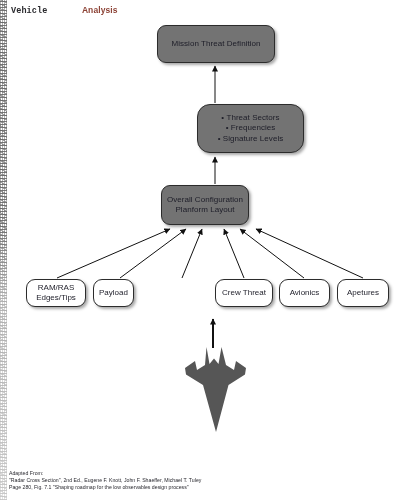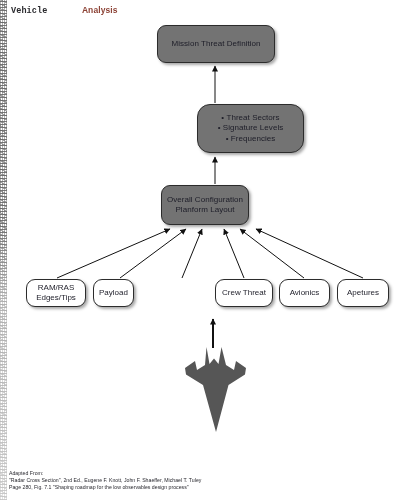--- a/index.html
+++ b/index.html
@@ -183,22 +183,22 @@
     <line x1="213" y1="348" x2="213" y2="319" stroke="#111111" stroke-width="2" marker-end="url(#ah)"></line>
   </svg>
 
   <div class="node" id="node-mission">
     <span class="txt">Mission Threat Definition</span>
   </div>
 
   <div class="node" id="node-threat">
     <span class="bullets">
       <span class="li">Threat Sectors</span>
+      <span class="li">Frequencies</span>
       <span class="li">Signature Levels</span>
-      <span class="li">Frequencies</span>
     </span>
   </div>
 
   <div class="node" id="node-overall">
     <span class="txt">
       <span>Overall Configuration</span><br>
       <span>Planform Layout</span>
     </span>
   </div>
 

